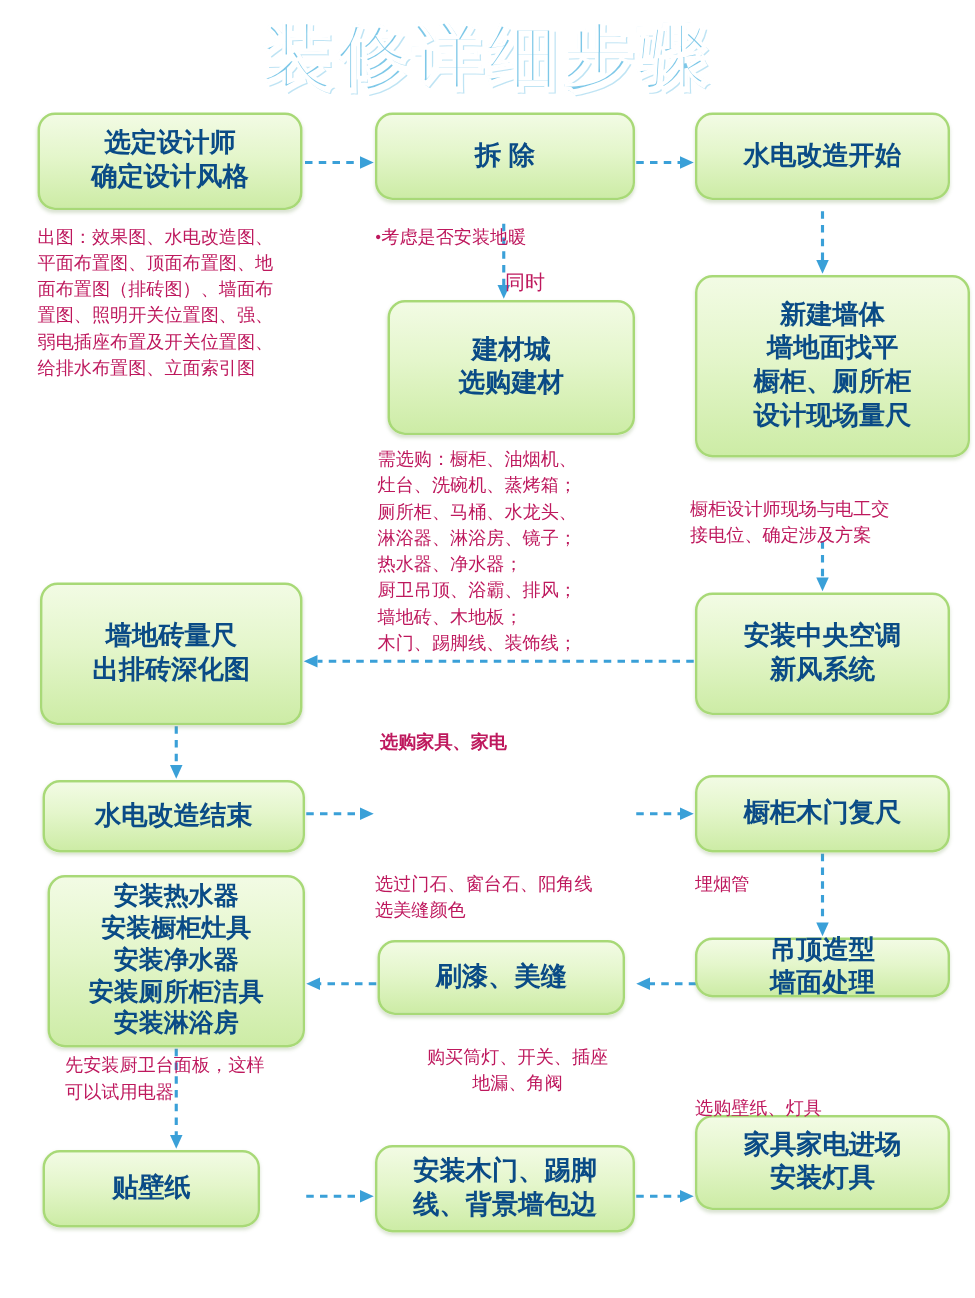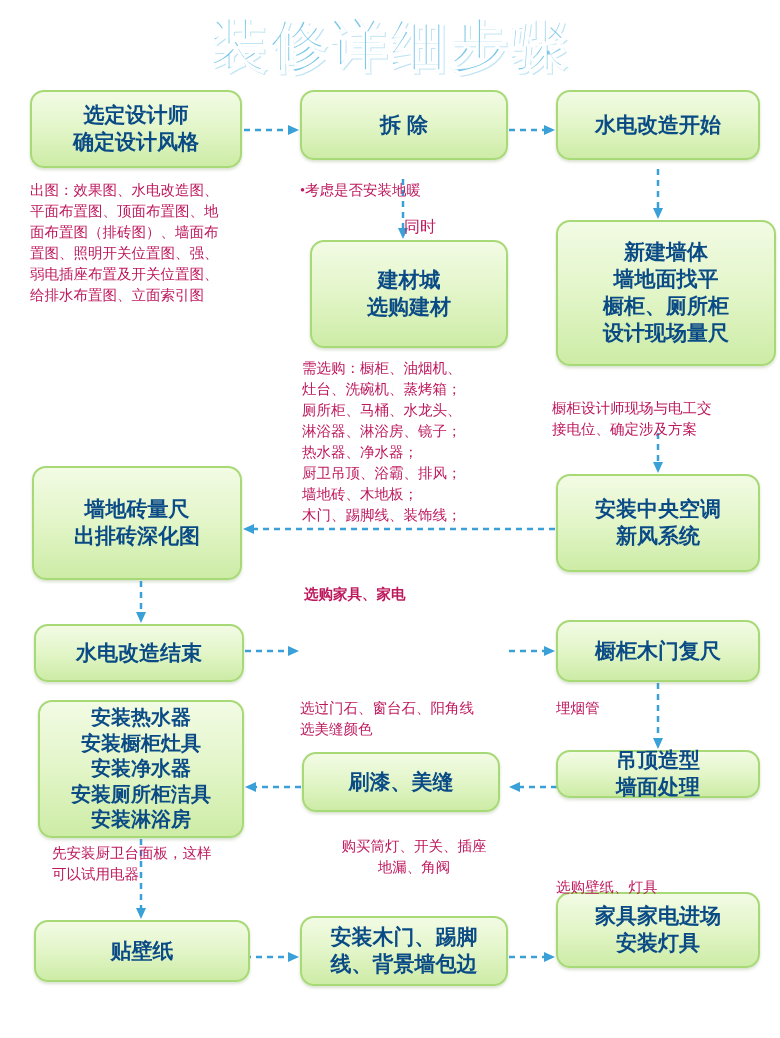--- a/index.html
+++ b/index.html
@@ -240,21 +240,21 @@
 
   <div class="box" style="left:302px; top:752px; width:198px; height:60px;">
     <span class="inner">刷漆、美缝</span>
   </div>
 
   <div class="box" style="left:556px; top:750px; width:204px; height:48px;">
     <span class="inner">吊顶造型
 墙面处理</span>
   </div>
 
-  <div class="box" style="left:34px; top:920px; width:216px; height:62px;">
+  <div class="box" style="left:34px; top:920px; width:174px; height:62px;">
     <span class="inner">贴壁纸</span>
   </div>
 
   <div class="box" style="left:300px; top:916px; width:208px; height:70px;">
     <span class="inner">安装木门、踢脚
 线、背景墙包边</span>
   </div>
 
   <div class="box" style="left:556px; top:892px; width:204px; height:76px;">
     <span class="inner">家具家电进场

